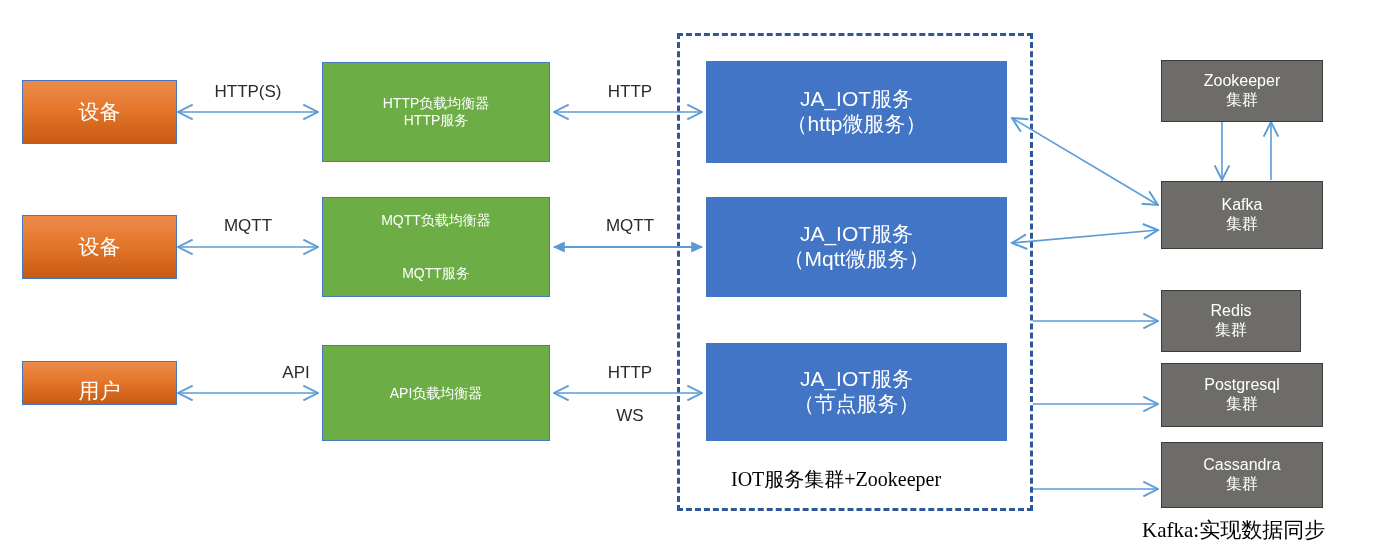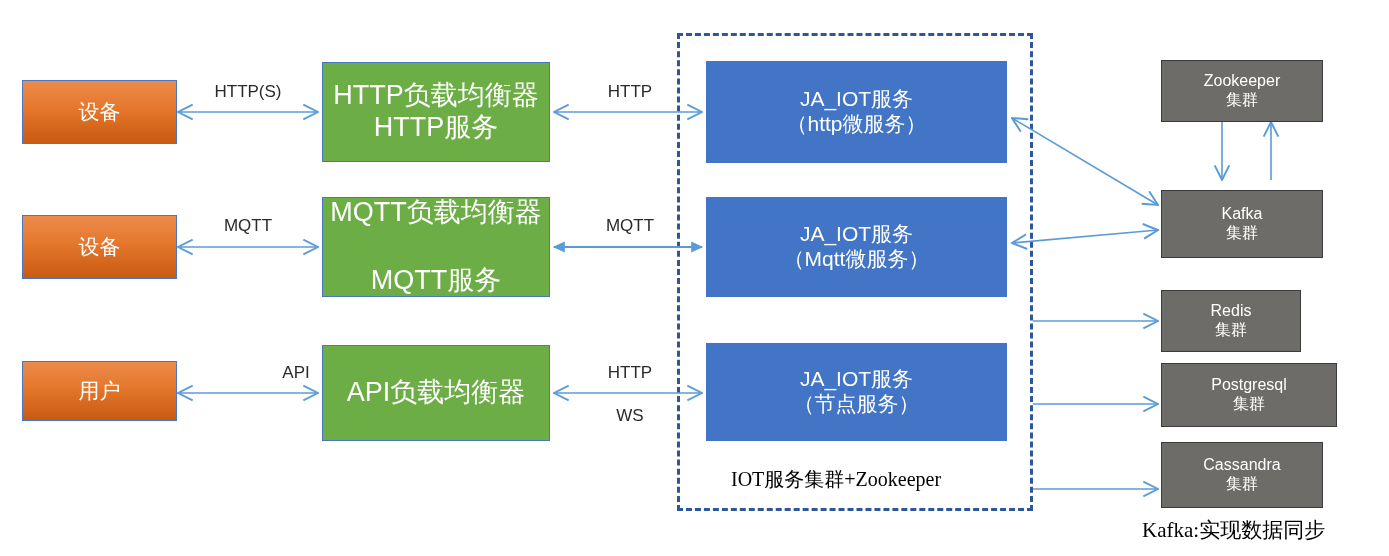--- a/index.html
+++ b/index.html
@@ -35,21 +35,21 @@
   
   .node-orange {
     background: linear-gradient(to bottom, #ED8B4B 0%, #E4772C 45%, #C85A11 100%);
     border: 1px solid #4677C0;
     font-size: 21px;
   }
   
   .node-green {
     background: #6CAE45;
     border: 1px solid #4677C0;
-    font-size: 27px;
+    font-size: 14px;
     text-align: center;
   }
   
   .node-blue {
     background: #4275C5;
     border: none;
     font-size: 21px;
   }
   
   .node-gray {
@@ -137,21 +137,21 @@
 
     <line x1="1033" y1="489" x2="1158" y2="489" stroke="#5B9BD5" stroke-width="1.6" marker-end="url(#openR)"></line>
   </svg>
 
   <div class="node node-orange" style="left:22px; top:80px; width:155px; height:64px;">
     <span class="ln">设备</span>
   </div>
   <div class="node node-orange" style="left:22px; top:215px; width:155px; height:64px;">
     <span class="ln">设备</span>
   </div>
-  <div class="node node-orange" style="left:22px; top:361px; width:155px; height:60px;">
+  <div class="node node-orange" style="left:22px; top:361px; width:155px; height:44px;justify-content:flex-end;">
     <span class="ln">用户</span>
   </div>
 
   <div class="node node-green" style="left:322px; top:62px; width:228px; height:100px;">
     <span class="ln">HTTP负载均衡器</span>
     <span class="ln">HTTP服务</span>
   </div>
   <div class="node node-green" style="left:322px; top:197px; width:228px; height:100px;gap:36px;">
     <span class="ln">MQTT负载均衡器</span>
     <span class="ln">MQTT服务</span>
@@ -170,29 +170,29 @@
   </div>
   <div class="node node-blue" style="left:706px; top:343px; width:301px; height:98px;">
     <span class="ln">JA_IOT服务</span>
     <span class="ln">（节点服务）</span>
   </div>
 
   <div class="node node-gray" style="left:1161px; top:60px; width:162px; height:62px;">
     <span class="ln">Zookeeper</span>
     <span class="ln">集群</span>
   </div>
-  <div class="node node-gray" style="left:1161px; top:190px; width:162px; height:68px;">
+  <div class="node node-gray" style="left:1161px; top:181px; width:162px; height:68px;">
     <span class="ln">Kafka</span>
     <span class="ln">集群</span>
   </div>
   <div class="node node-gray" style="left:1161px; top:290px; width:140px; height:62px;">
     <span class="ln">Redis</span>
     <span class="ln">集群</span>
   </div>
-  <div class="node node-gray" style="left:1161px; top:363px; width:176px; height:64px;">
+  <div class="node node-gray" style="left:1161px; top:363px; width:162px; height:64px;">
     <span class="ln">Postgresql</span>
     <span class="ln">集群</span>
   </div>
   <div class="node node-gray" style="left:1161px; top:442px; width:162px; height:66px;">
     <span class="ln">Cassandra</span>
     <span class="ln">集群</span>
   </div>
 
   <div class="edge-label" style="left:178px; top:82px; width:140px;">HTTP(S)</div>
   <div class="edge-label" style="left:178px; top:216px; width:140px;">MQTT</div>

